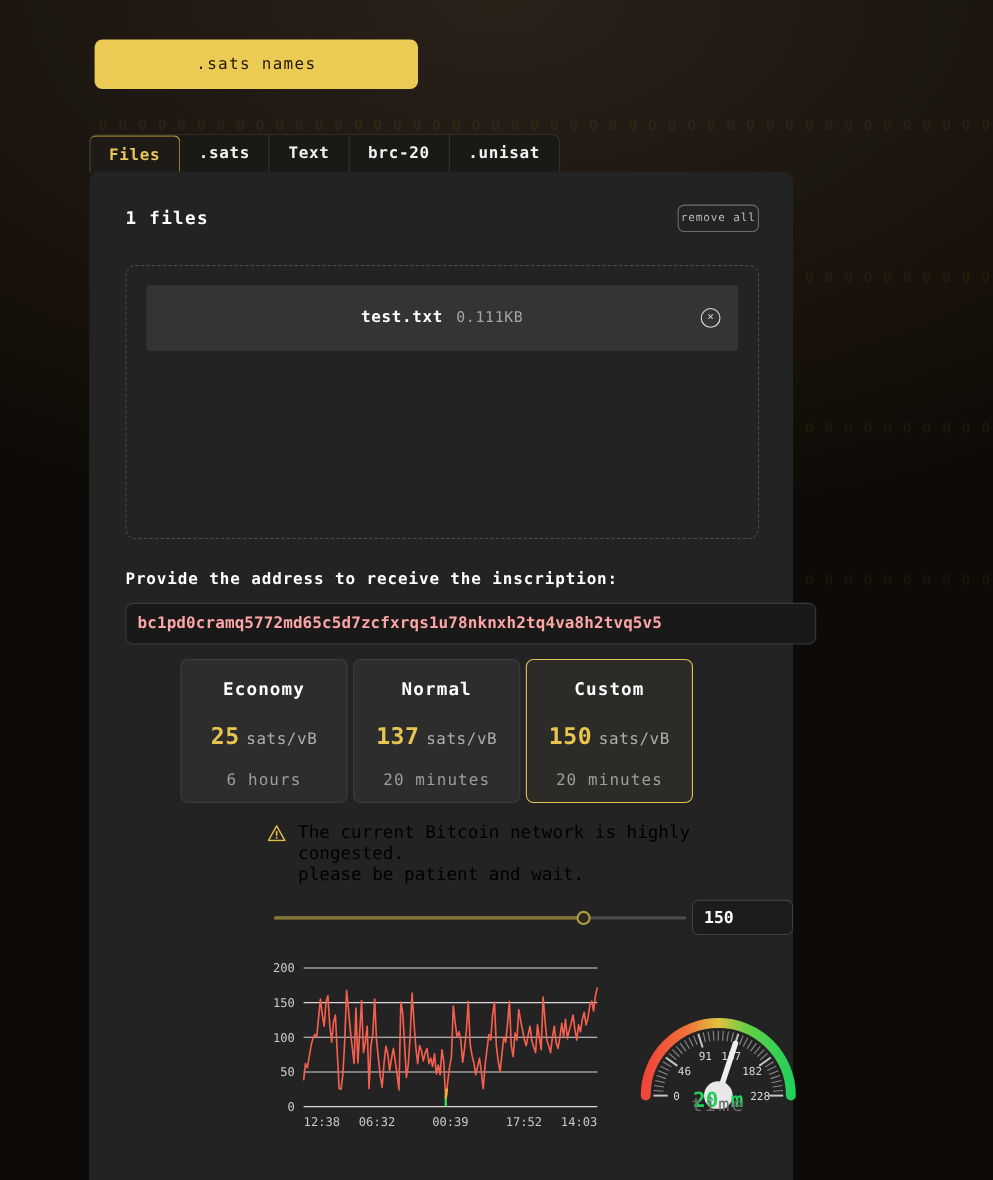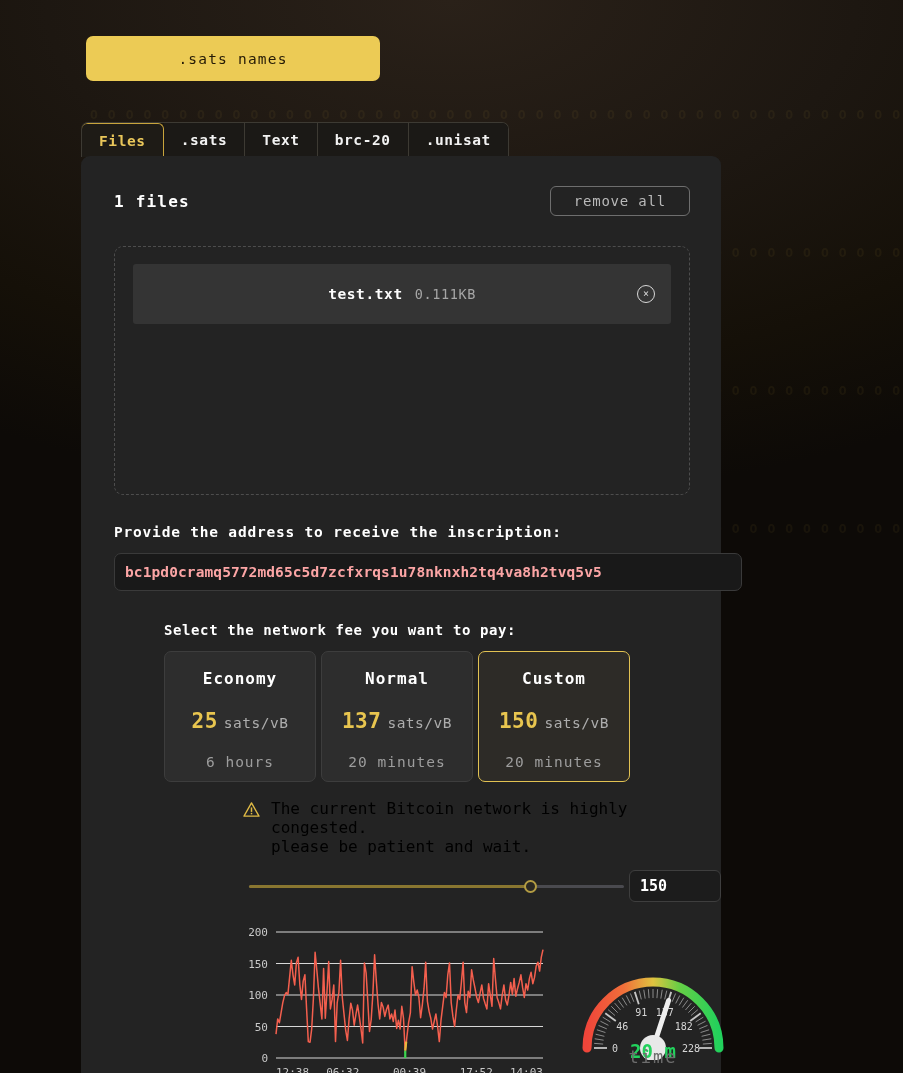--- a/index.html
+++ b/index.html
@@ -95,22 +95,22 @@
   }
   .files-count {
     color: #ffffff; font-size: 16px; font-weight: bold; letter-spacing: 1.2px;
   }
   .remove-all-btn {
     background: transparent;
     border: 1px solid #6e6e6e;
     border-radius: 6px;
     color: #b9b9b9;
     font-family: "DejaVu Sans Mono", monospace;
-    font-size: 14px; letter-spacing: 0.8px;
-    padding: 6px 23px;
+    font-size: 10px; letter-spacing: 0.8px;
+    padding: 6px 2px;
     cursor: pointer;
   }
 
   
   .dropzone {
     margin: 30px 31px 0 33px;
     height: 249px;
     border: 1px dashed #4d4d4d;
     border-radius: 9px;
     padding: 17px 18px;
@@ -269,21 +269,20 @@
       <div class="file-row">
         <div class="file-name">test.txt</div>
         <div class="file-size">0.111KB</div>
         <div class="file-remove">×</div>
       </div>
     </div>
 
     <div class="addr-label">Provide the address to receive the inscription:</div>
     <input class="addr-input" type="text" value="bc1pd0cramq5772md65c5d7zcfxrqs1u78nknxh2tq4va8h2tvq5v5" style="">
 
-    <div class="fee-label">Select the network fee you want to pay:</div>
 
     <div class="fee-cards">
 
       <div class="fee-card">
         <div class="fee-title">Economy</div>
         <div class="fee-rate-row">
           <span class="fee-rate">25</span>
           <span class="fee-unit">sats/vB</span>
         </div>
         <div class="fee-time">6 hours</div>

